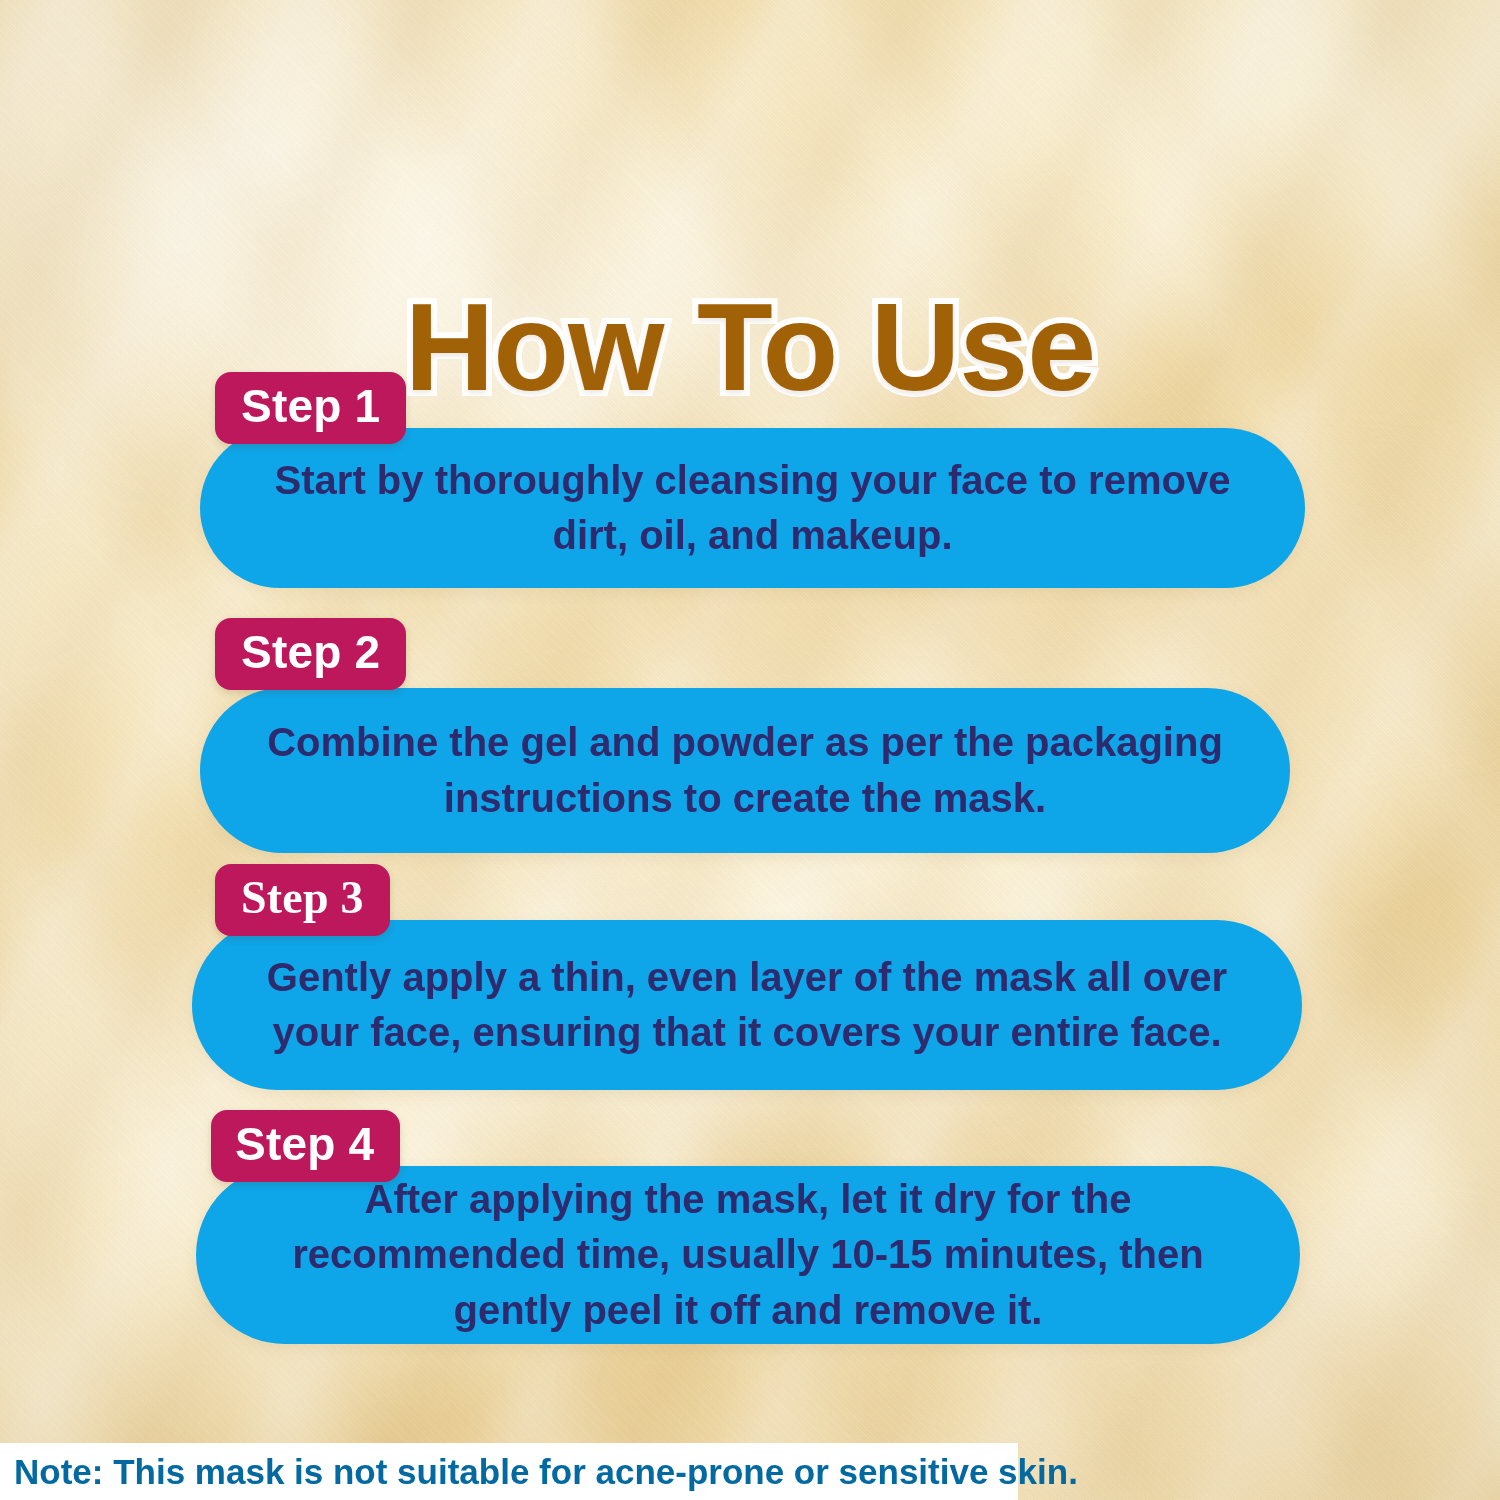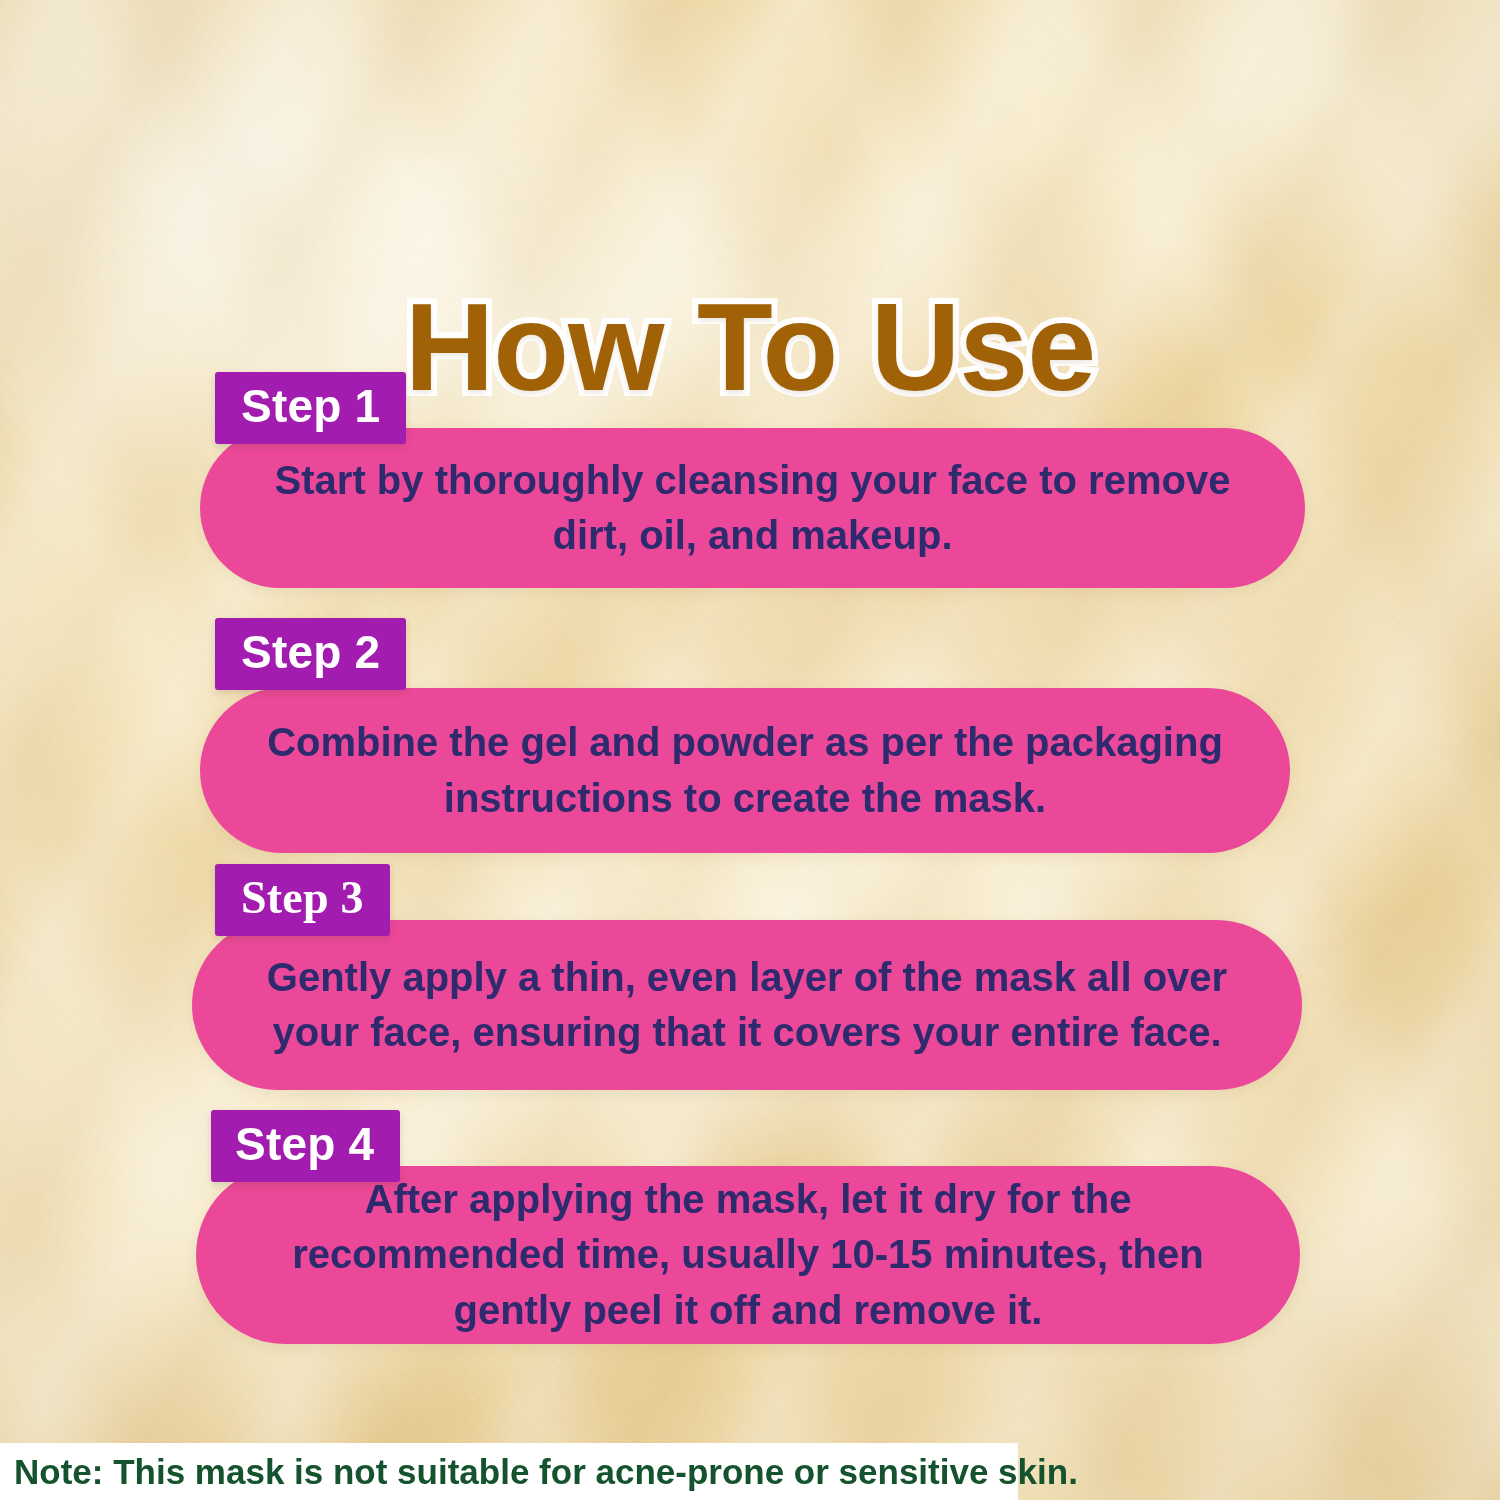--- a/index.html
+++ b/index.html
@@ -91,36 +91,36 @@
     paint-order: stroke fill;
     text-shadow: 0 3px 5px rgba(120,95,40,0.14);
   }
 
   
   .step { position: absolute; }
 
   .badge {
     position: absolute;
     z-index: 3;
-    background: #a21caf;
+    background: #be185d;
     color: #FFFFFF;
     font-size: 46px;
     font-weight: 700;
     letter-spacing: 0.2px;
-    border-radius: 3px;
+    border-radius: 16px;
     padding: 11px 26px 15px 26px;
     line-height: 1;
     box-shadow: 0 3px 7px rgba(90,70,30,0.18);
     white-space: nowrap;
   }
 
   .card {
     position: absolute;
     z-index: 2;
-    background: #ec4899;
+    background: #0ea5e9;
     border-radius: 999px;
     display: flex;
     align-items: center;
     justify-content: center;
     box-shadow: 0 4px 14px rgba(140,110,50,0.10);
   }
   .card-text {
     color: #2E2A6E;
     font-weight: 700;
     font-size: 40px;
@@ -149,21 +149,21 @@
     left: 0;
     top: 1443px;
     width: 1018px;
     height: 57px;
     background: #FFFFFF;
     display: flex;
     align-items: center;
     z-index: 4;
   }
   .note-text {
-    color: #14532d;
+    color: #0369a1;
     font-weight: 700;
     font-size: 35px;
     line-height: 1;
     padding-left: 14px;
     white-space: nowrap;
   }
 </style>
 </head>
 <body>
 

